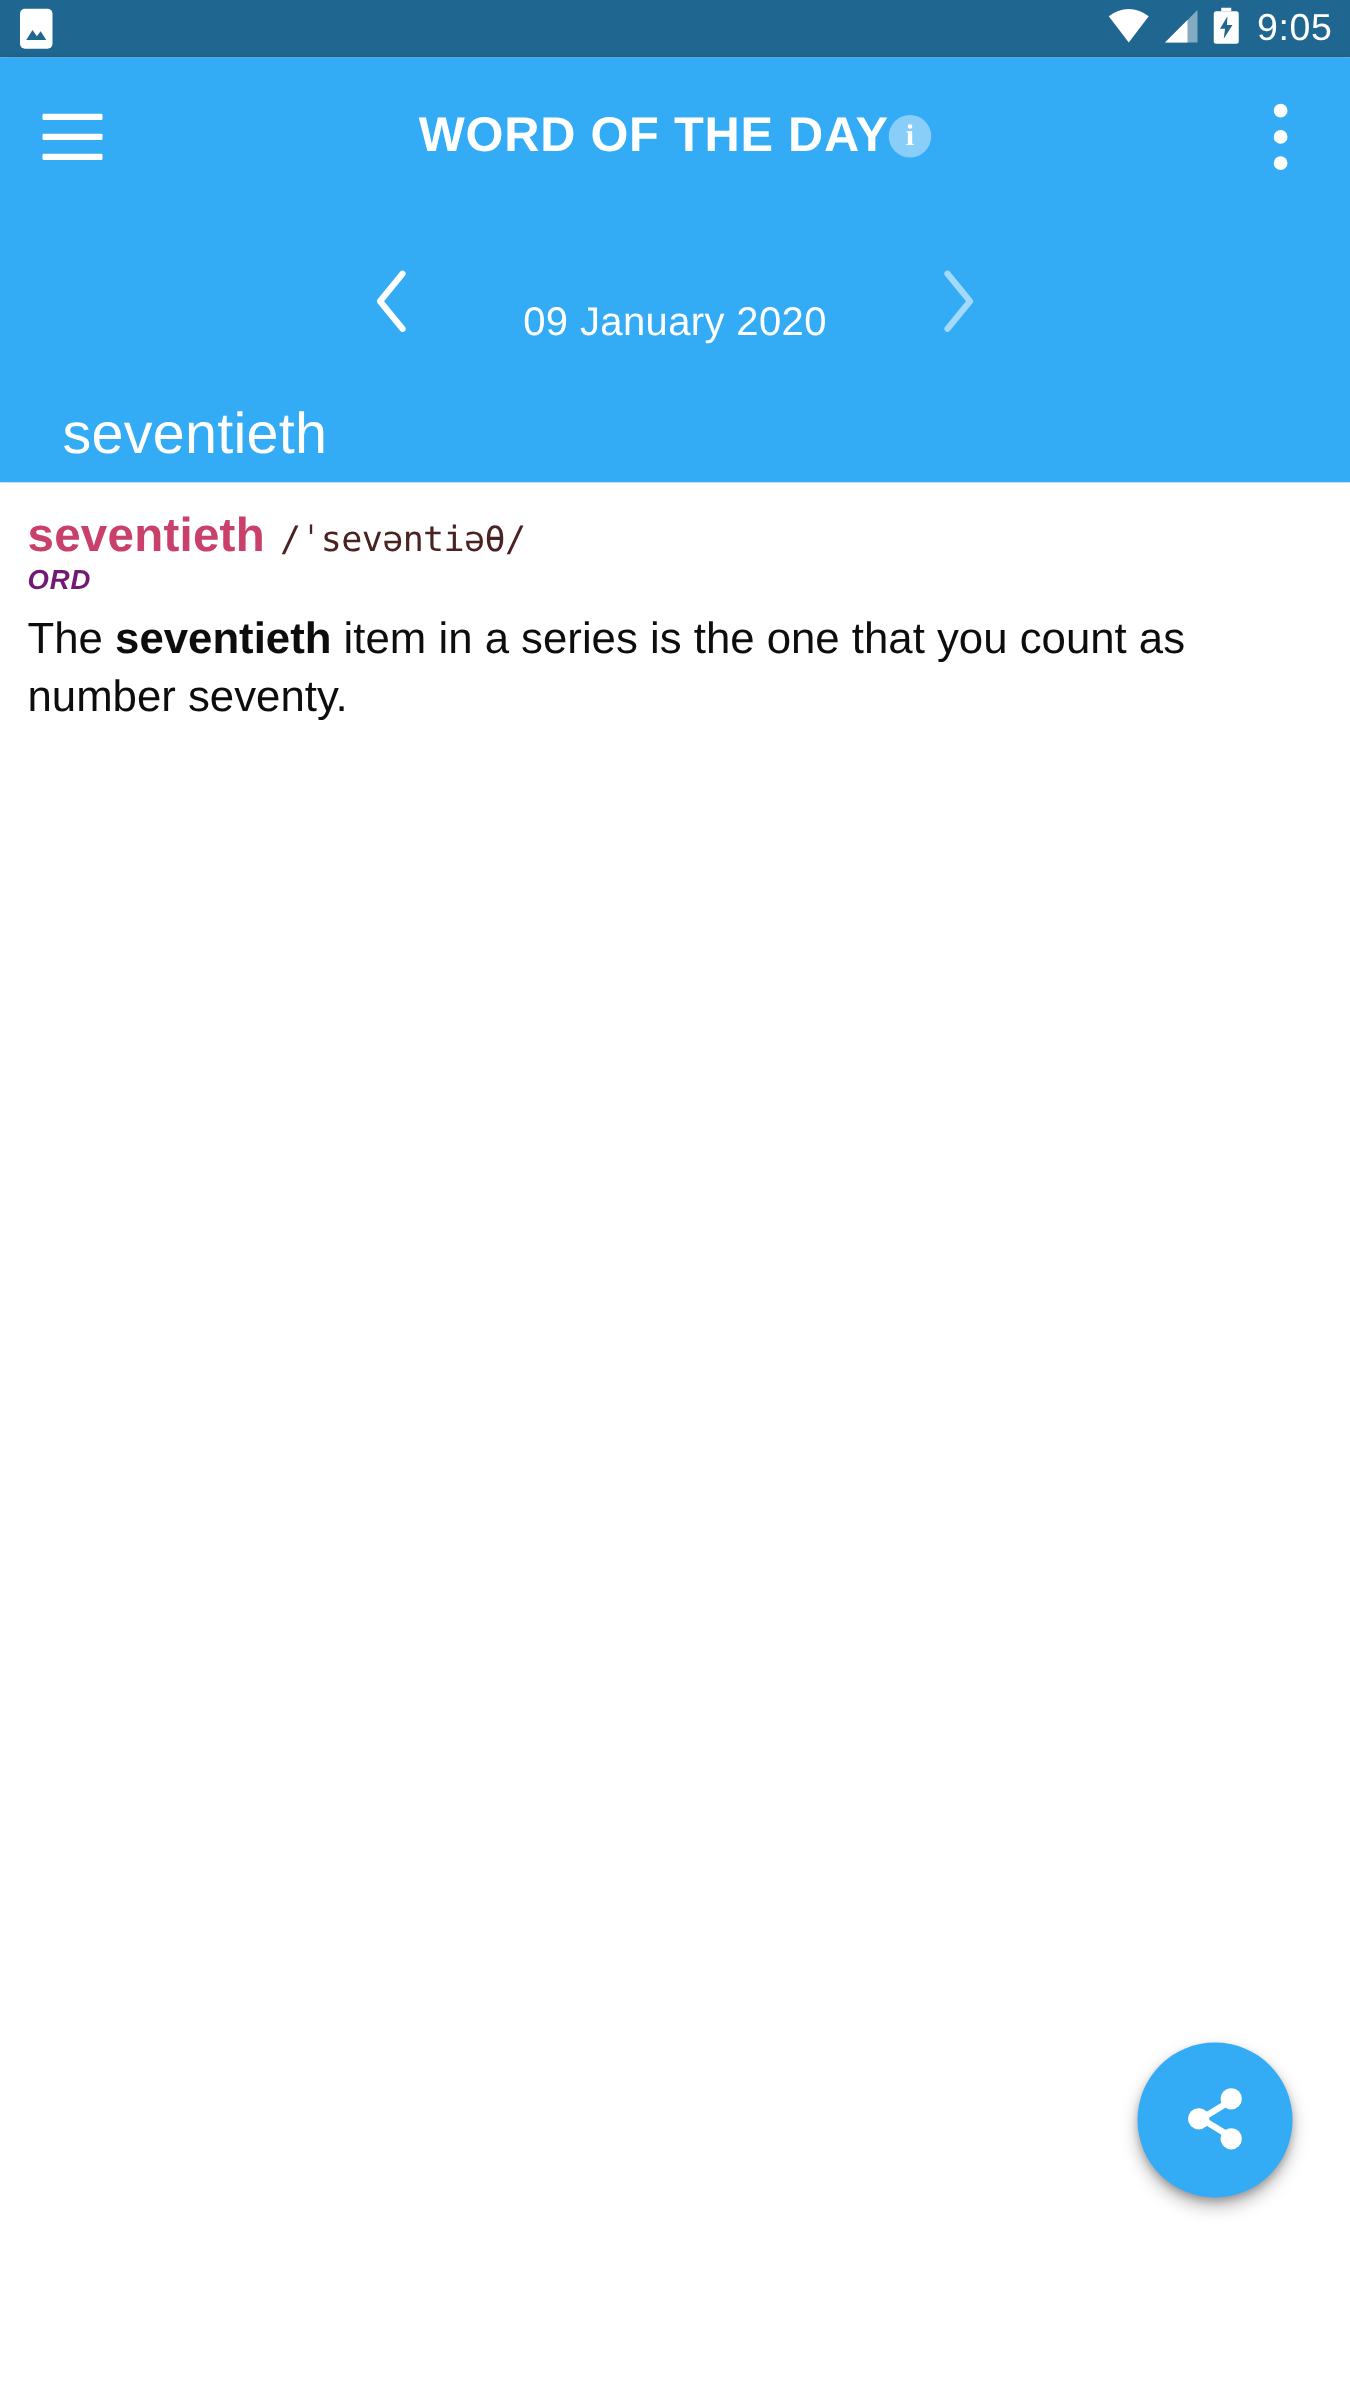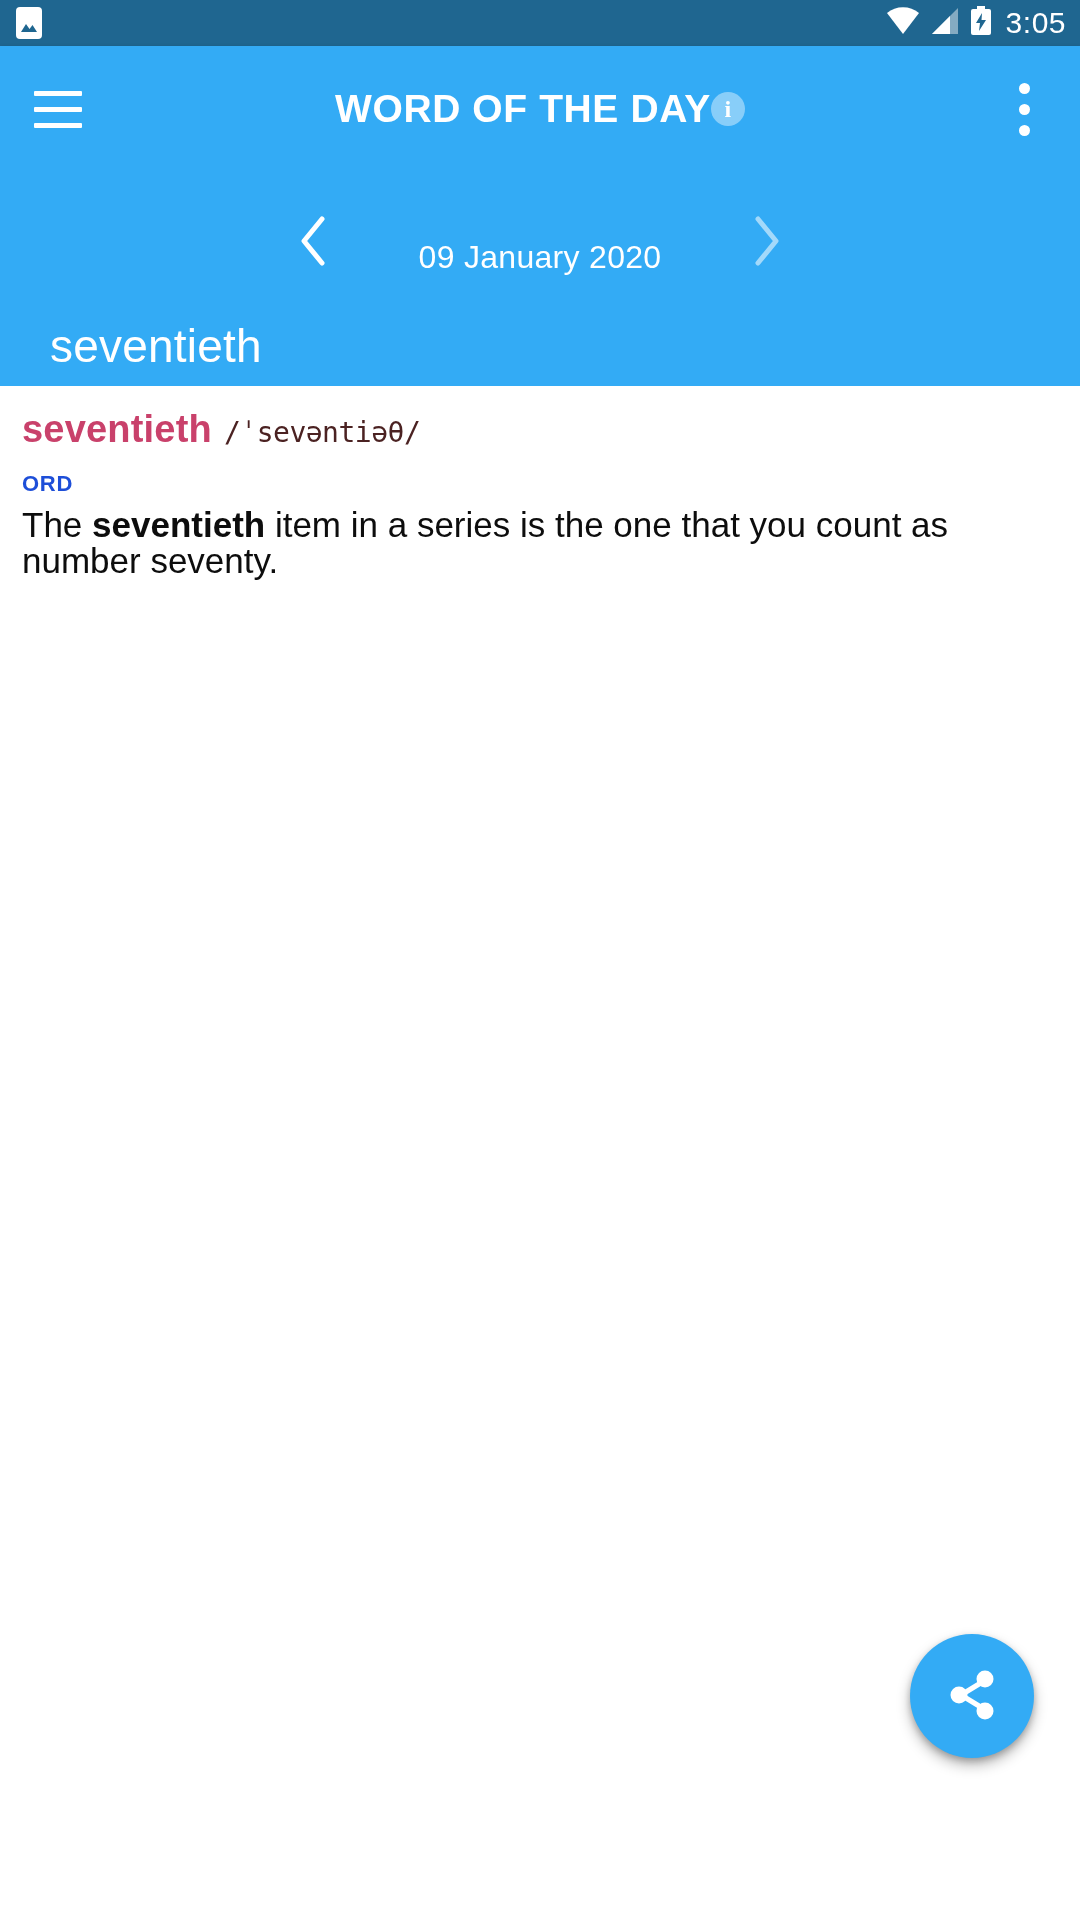--- a/index.html
+++ b/index.html
@@ -99,25 +99,26 @@
     margin-top:6px;
   }
   .headword {
     color:#c9416b; font-size:38px; font-weight:700; letter-spacing:0.2px;
   }
   .ipa {
     color:#4b2222; font-size:28px; font-weight:400;
     font-family:"DejaVu Sans Mono", monospace; letter-spacing:-0.5px;
   }
   .pos-label {
-    color:#1d4ed8; font-size:22px; font-weight:700; letter-spacing:0.7px;
-    margin-top:20px;
+    color:#701a75; font-size:22px; font-weight:700; letter-spacing:0.7px;
+    margin-top:0;
+    font-style:italic;
   }
   .definition {
-    color:#0d0d0d; font-size:35px; line-height:36px; font-weight:400;
+    color:#0d0d0d; font-size:35px; line-height:47px; font-weight:400;
     margin-top:10px; max-width:1000px;
   }
   .definition b { font-weight:700; }
 
   
   .fab {
     position:absolute; right:46px; bottom:162px;
     width:124px; height:124px; border-radius:50%;
     background:#33abf5; border:none; cursor:pointer;
     display:flex; align-items:center; justify-content:center;
@@ -149,21 +150,21 @@
           <path d="M20 9 L20 27 L2 27 Z" fill="#ffffff"></path>
         </svg>
       </span>
       <span>
         <svg width="22" height="30" viewBox="0 0 22 30" aria-hidden="true">
           <rect x="7" y="0" width="8" height="3" fill="#ffffff"></rect>
           <rect x="1" y="3" width="20" height="26" rx="2" fill="#ffffff"></rect>
           <path d="M12 7 L6 17 L10 17 L9 25 L16 14 L11.5 14 Z" fill="#1f6690"></path>
         </svg>
       </span>
-      <span class="sb-time">3:05</span>
+      <span class="sb-time">9:05</span>
     </div>
   </div>
 
   <div class="header">
 
     <div class="appbar">
       <div class="hamburger">
         <span></span>
         <span></span>
         <span></span>

